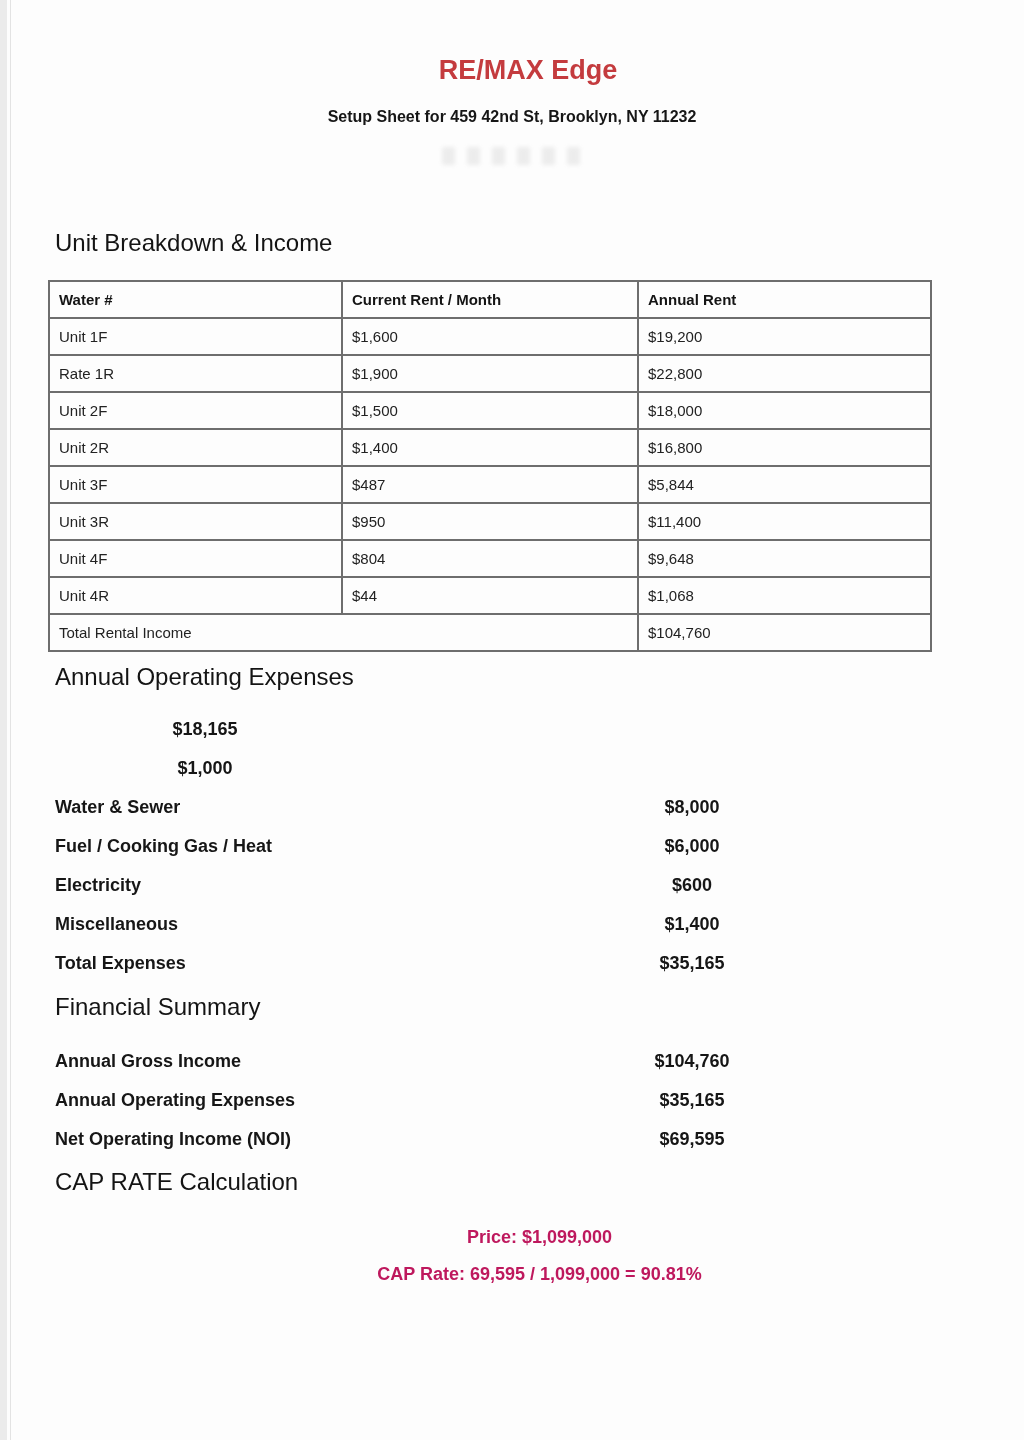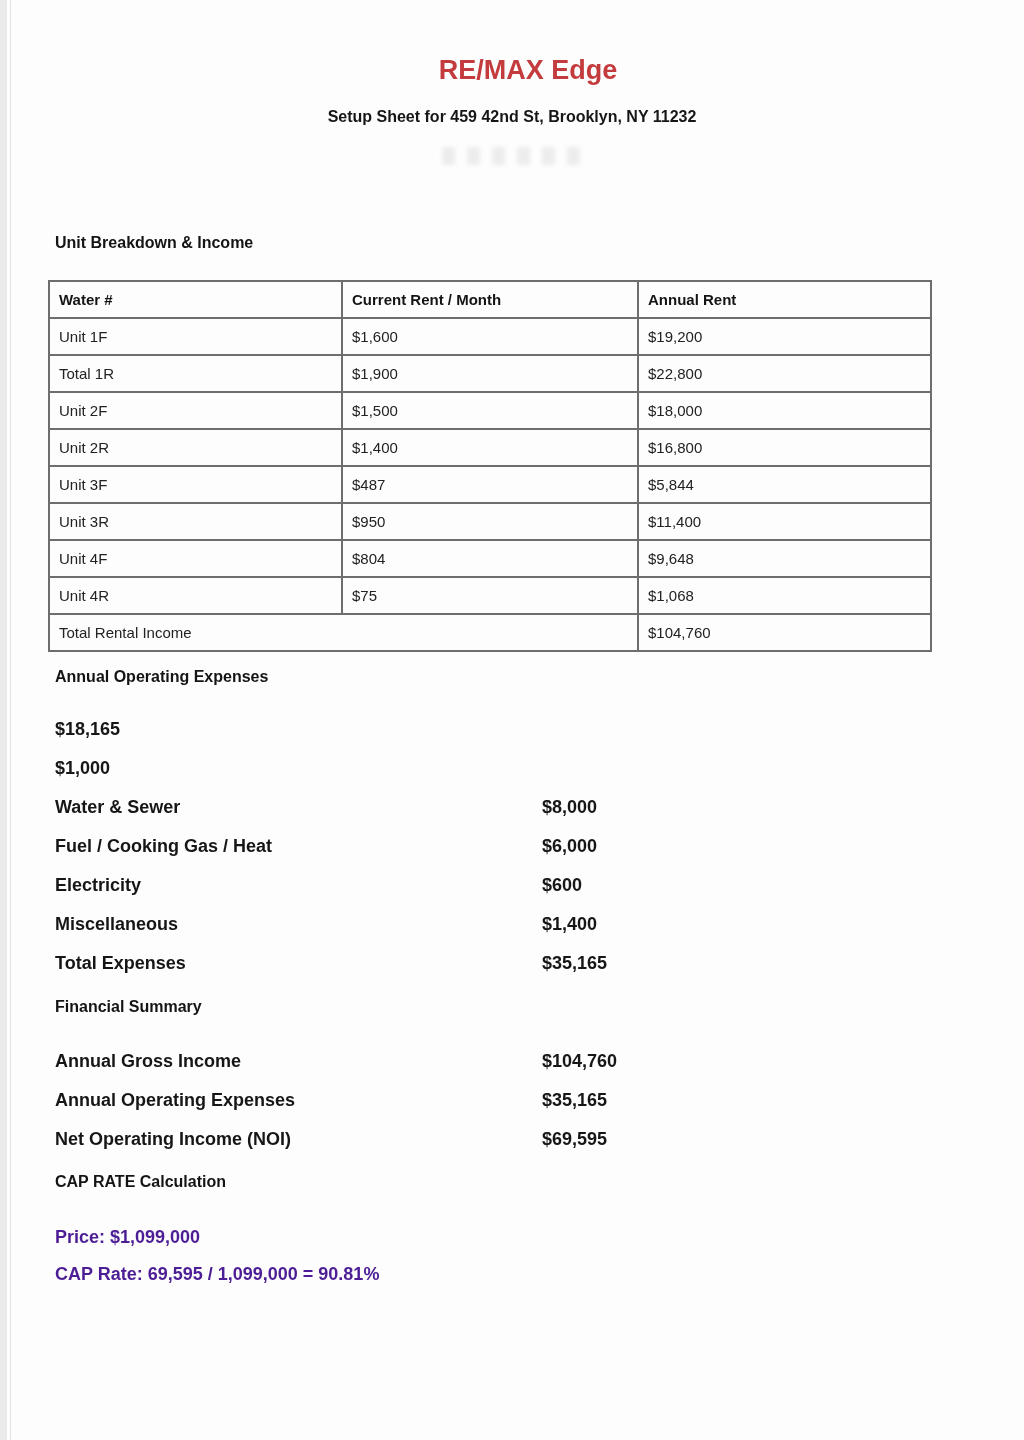--- a/index.html
+++ b/index.html
@@ -20,21 +20,21 @@
   }
   .doc-header { padding-top: 57px; text-align: center; }
   .title { font-size: 27px; font-weight: 700; line-height: 27px; letter-spacing: 0px; }
   .subtitle { margin-top: 21px; font-size: 16px; font-weight: 700; line-height: 24px; color: #161616; }
   .smudge {
     margin: 18px auto 0 auto; width: 140px; height: 18px;
     opacity: 0.14; filter: blur(2px); border-radius: 2px;
     background: repeating-linear-gradient(90deg, #8a8a8a 0 13px, transparent 13px 25px);
   }
   .section-heading {
-    margin: 0 0 0 55px; font-size: 16px; font-weight: 700; line-height: 22px; color: #141414;
+    margin: 0 0 0 55px; font-size: 24px; font-weight: 400; line-height: 22px; color: #141414;
   }
   .heading-units { margin-top: 67px; }
   .heading-expenses { margin-top: 14px; }
   .heading-summary { margin-top: 22px; }
   .heading-caprate { margin-top: 21px; }
 
   table.rent-table {
     margin: 26px 0 0 48px;
     width: 882px;
     border-collapse: collapse;
@@ -58,25 +58,25 @@
   .col-annual { width: 293px; }
 
   .fin-row {
     display: flex;
     margin: 17px 0 0 55px;
     font-size: 18px; font-weight: 700; line-height: 22px; color: #161616;
   }
   .fin-row.first { margin-top: 30px; }
   .fin-row.first-summary { margin-top: 32px; }
   .fin-label { width: 487px; }
-  .fin-value { width: 300px; }
+  .fin-value { width: 300px; text-align: center; }
 
   .cap-line {
     margin: 15px 0 0 55px;
-    font-size: 18px; font-weight: 700; line-height: 22px; color: #4c1d95;
+    font-size: 18px; font-weight: 700; line-height: 22px; color: #be185d; text-align: center;
   }
   .cap-line.price { margin-top: 33px; }
 </style>
 </head>
 <body>
 
 <div class="page">
   <div class="scan-edge"></div>
   <div class="scan-line"></div>
 
@@ -101,21 +101,21 @@
         <th>Annual Rent</th>
       </tr>
     </thead>
     <tbody>
       <tr>
         <td>Unit 1F</td>
         <td>$1,600</td>
         <td>$19,200</td>
       </tr>
       <tr>
-        <td>Total 1R</td>
+        <td>Rate 1R</td>
         <td>$1,900</td>
         <td>$22,800</td>
       </tr>
       <tr>
         <td>Unit 2F</td>
         <td>$1,500</td>
         <td>$18,000</td>
       </tr>
       <tr>
         <td>Unit 2R</td>
@@ -132,21 +132,21 @@
         <td>$950</td>
         <td>$11,400</td>
       </tr>
       <tr>
         <td>Unit 4F</td>
         <td>$804</td>
         <td>$9,648</td>
       </tr>
       <tr>
         <td>Unit 4R</td>
-        <td>$75</td>
+        <td>$44</td>
         <td>$1,068</td>
       </tr>
       <tr>
         <td colspan="2">Total Rental Income</td>
         <td>$104,760</td>
       </tr>
     </tbody>
   </table>
 
   <h2 class="section-heading heading-expenses">Annual Operating Expenses</h2>

